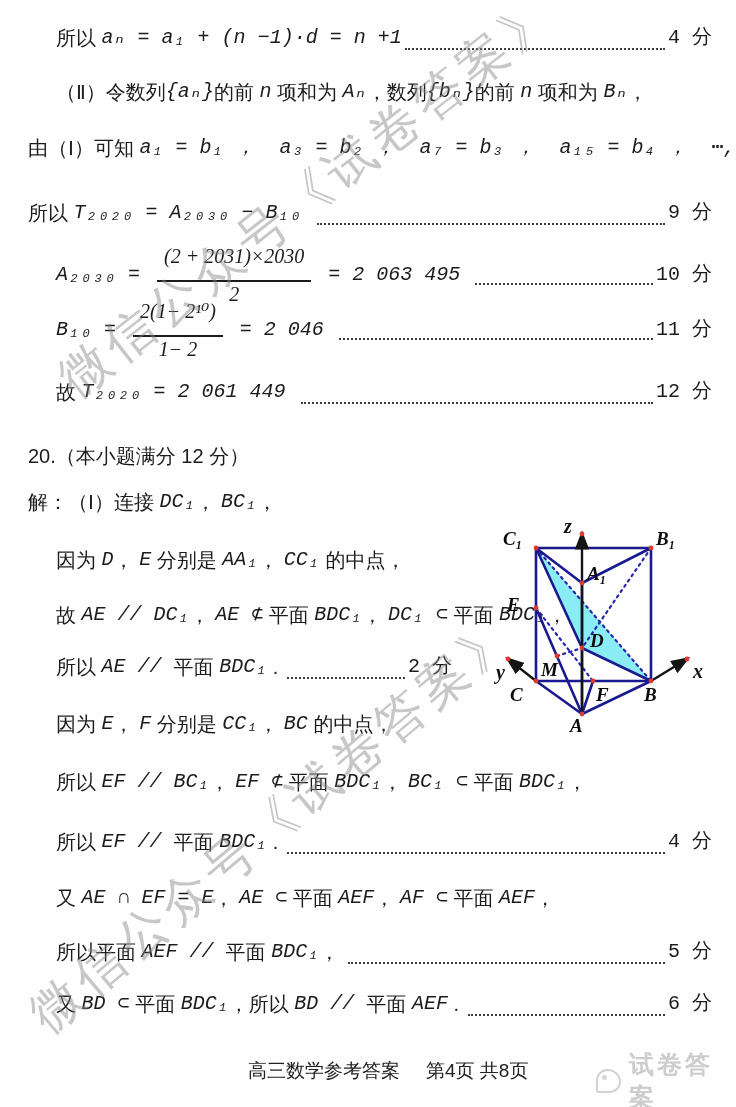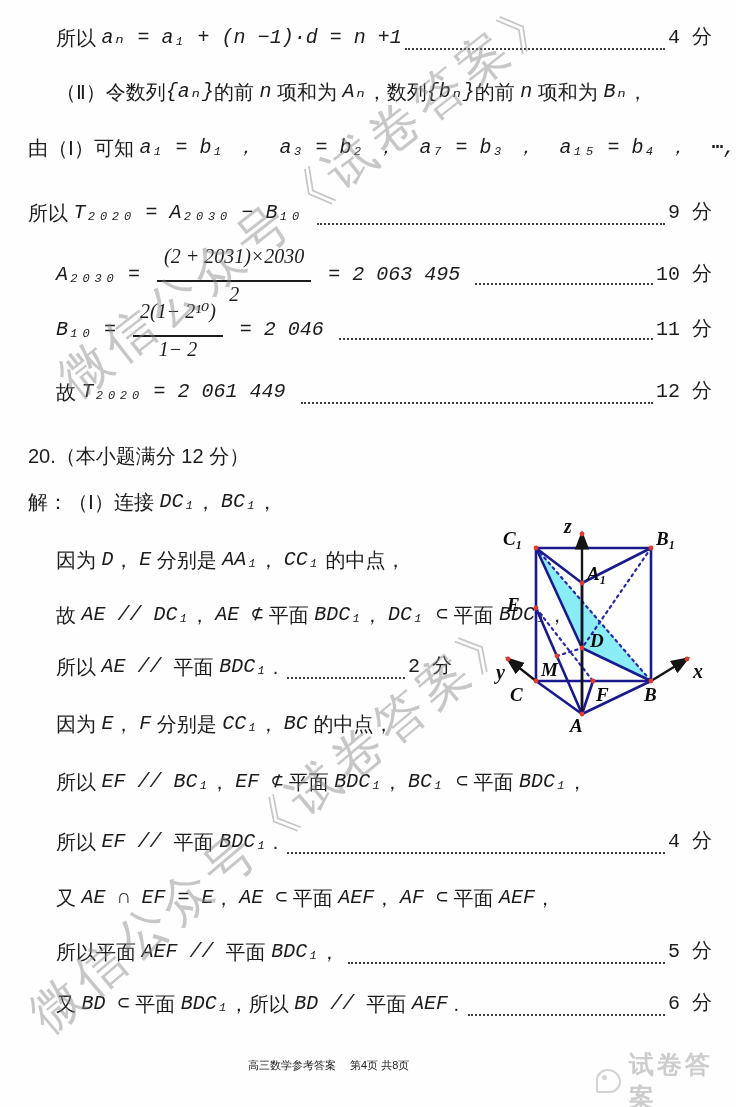--- a/index.html
+++ b/index.html
@@ -14,21 +14,21 @@
   .fracline{align-items:center;height:58px;}
   .fracline .dots{height:0;align-self:center;transform:translateY(9px);}
   .frac{display:inline-flex;flex-direction:column;align-items:center;line-height:1.12;margin:0 5px;flex:0 0 auto;
         font-family:"Liberation Serif","DejaVu Serif","DejaVu Sans",serif;font-style:italic;}
   .frac .num{border-bottom:2px solid #1c1c1c;padding:0 7px 12px;}
   .frac .den{padding-top:1px;}
   .watermark{position:absolute;font-size:50px;letter-spacing:6px;color:rgba(132,132,132,0.45);
              transform-origin:0 50%;white-space:nowrap;pointer-events:none;z-index:5;}
   #wm1{left:66px;top:352px;transform:rotate(-38deg);}
   #wm2{left:38px;top:988px;transform:rotate(-40deg);}
-  #footer{position:absolute;top:1058px;left:248px;font-size:11px;color:#222;display:flex;gap:14px;}
+  #footer{position:absolute;top:1058px;left:248px;font-size:19px;color:#222;display:flex;gap:26px;}
   #logo{position:absolute;left:596px;top:1048px;display:flex;align-items:center;gap:8px;color:#cdcdcd;}
   #logo .logo-icon{width:22px;height:20px;border:2.5px solid #d2d2d2;border-radius:60% 70% 60% 12%;position:relative;}
   #logo .logo-icon::after{content:"";position:absolute;left:4px;top:4px;width:5px;height:5px;border-radius:50%;background:#d6d6d6;}
   #logo .logo-text{font-size:25px;letter-spacing:3px;font-weight:bold;}
   #diagram{position:absolute;left:493px;top:513px;z-index:2;}
 </style>
 </head>
 <body>
 
 <div id="page">

